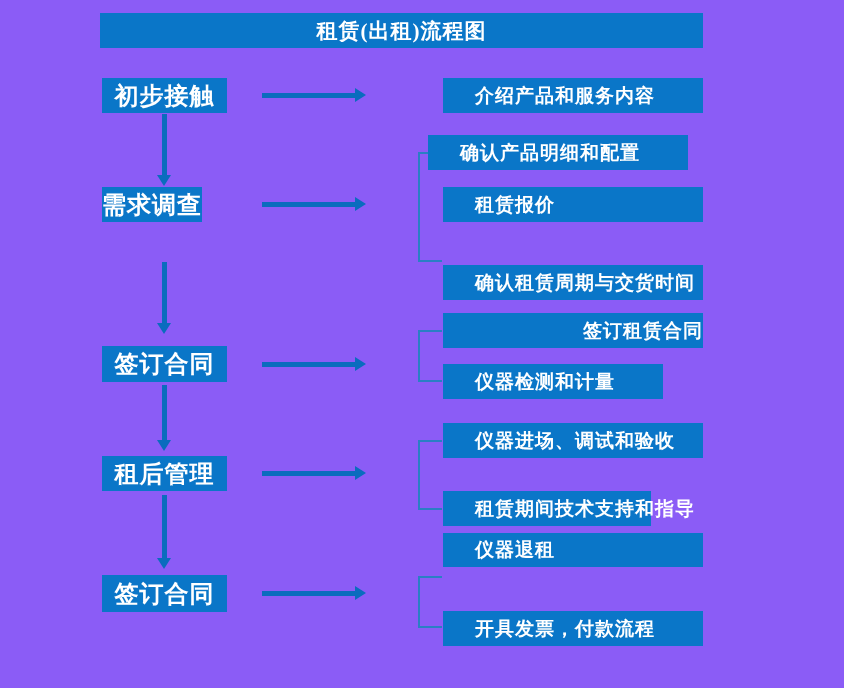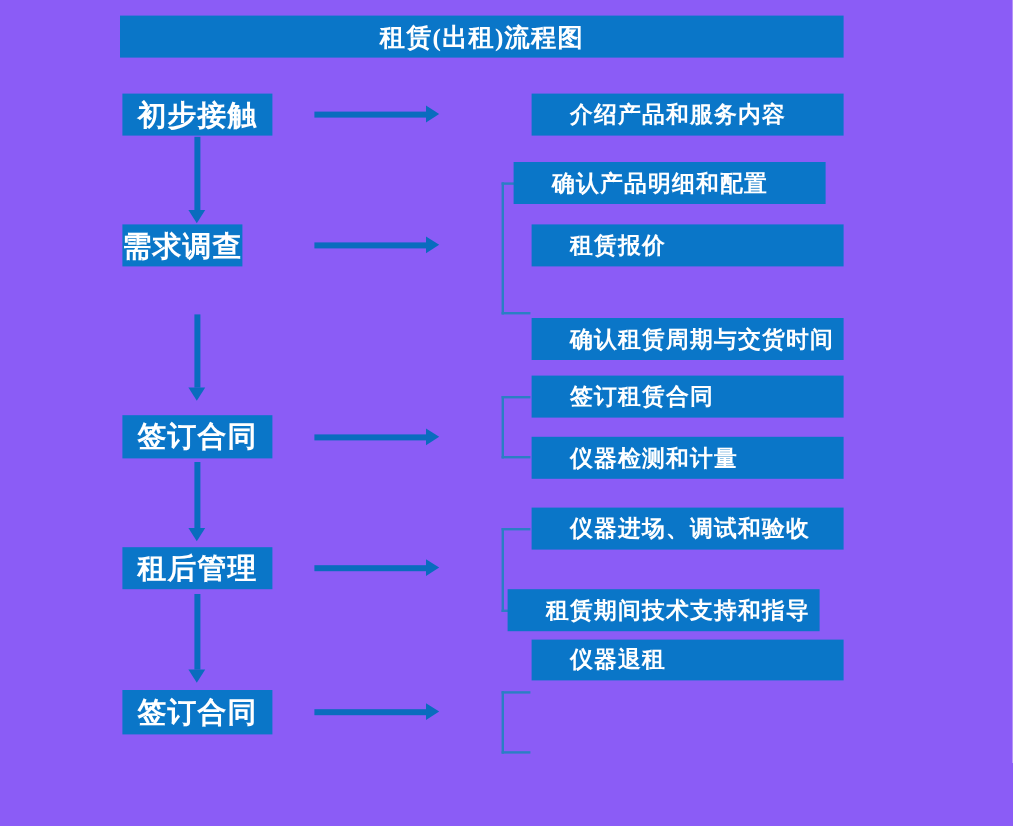--- a/index.html
+++ b/index.html
@@ -182,34 +182,37 @@
   </div>
 
   <div class="box detail-box" style="left:443px; top:187px; width:260px; height:35px;">
     <span>租赁报价</span>
   </div>
 
   <div class="box detail-box" style="left:443px; top:244px; width:260px; height:35px;margin-top:21px;">
     <span>确认租赁周期与交货时间</span>
   </div>
 
-  <div class="box detail-box" style="left:443px; top:313px; width:260px; height:35px;">
+  <div class="box detail-box" style="left:443px; top:313px; width:260px; height:35px;justify-content:flex-end;">
     <span>签订租赁合同</span>
   </div>
 
-  <div class="box detail-box" style="left:443px; top:364px; width:260px; height:35px;">
+  <div class="box detail-box" style="left:443px; top:364px; width:220px; height:35px;">
     <span>仪器检测和计量</span>
   </div>
 
   <div class="box detail-box" style="left:443px; top:423px; width:260px; height:35px;text-align:center;">
     <span>仪器进场、调试和验收</span>
   </div>
 
-  <div class="box detail-box" style="left:423px; top:491px; width:260px; height:35px;">
+  <div class="box detail-box" style="left:443px; top:491px; width:208px; height:35px;">
     <span>租赁期间技术支持和指导</span>
   </div>
 
   <div class="box detail-box" style="left:443px; top:533px; width:260px; height:34px;">
     <span>仪器退租</span>
   </div>
 
+  <div class="box detail-box" style="left:443px; top:611px; width:260px; height:35px;">
+    <span>开具发票，付款流程</span>
+  </div>
 
 </div>
 
 </body></html>

